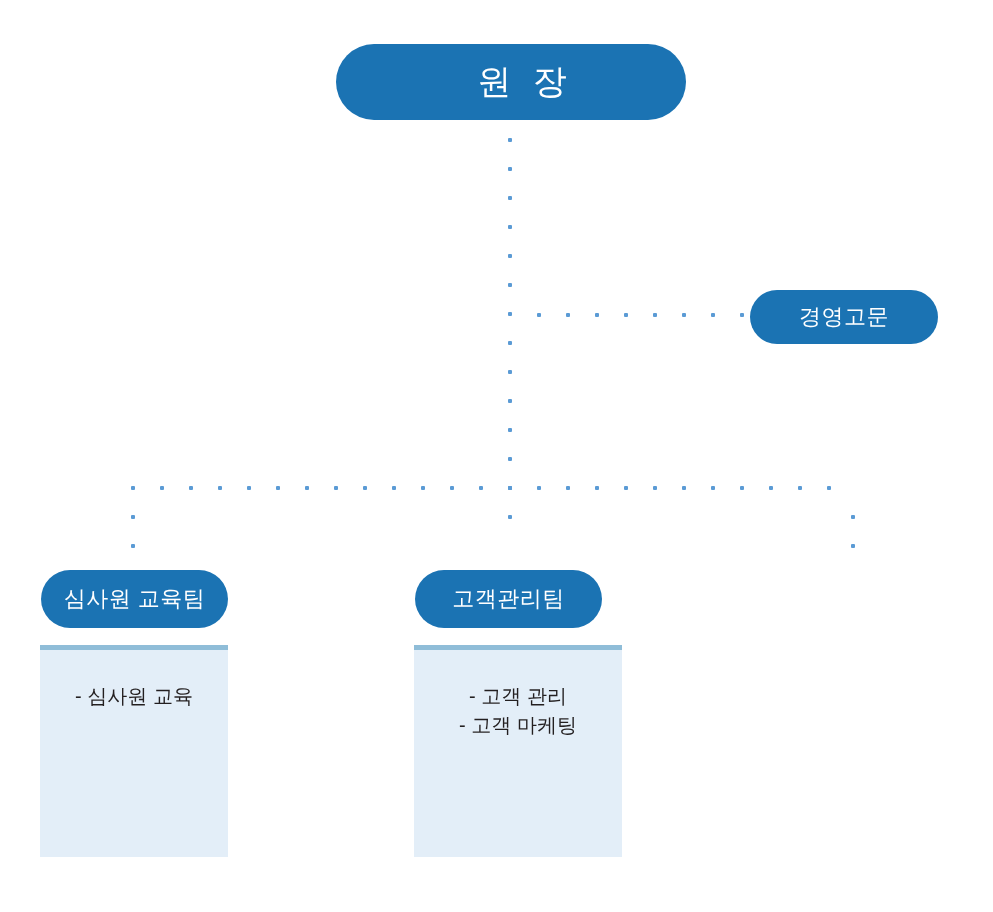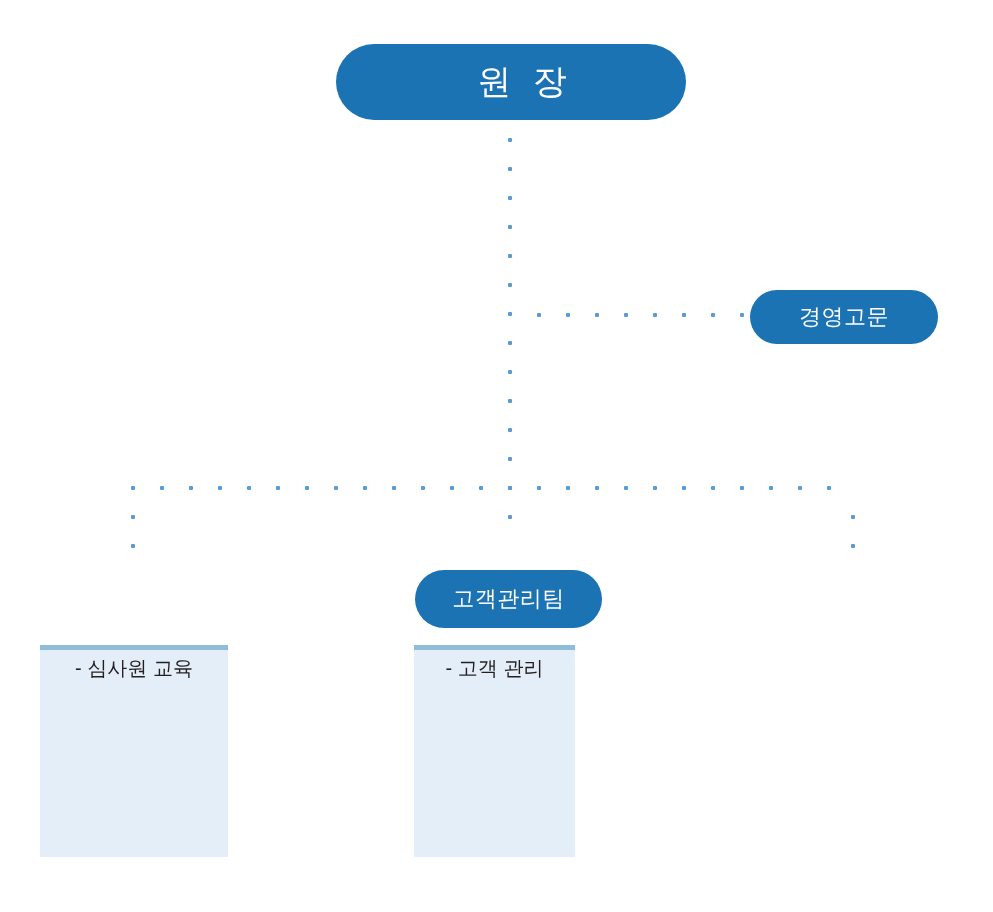--- a/index.html
+++ b/index.html
@@ -60,24 +60,24 @@
   .node-team-2 { left: 760px; width: 188px; }
 
   
   .panel {
     position: absolute;
     top: 645px;
     height: 212px;
     background: #E3EEF8;
     border-top: 5px solid #8FBDD8;
     box-sizing: border-box;
-    padding-top: 4px;
+    padding-top: 32px;
   }
   .panel-0 { left: 40px;  width: 188px; }
-  .panel-1 { left: 414px; width: 161px; }
+  .panel-1 { left: 414px; width: 208px; }
   .panel-2 { left: 758px; width: 190px; }
 
   .panel-list {
     margin: 0;
     padding: 0;
     list-style: none;
     text-align: center;
   }
   .panel-list li {
     font-size: 20px;
@@ -155,29 +155,33 @@
     </div>
 
   <div class="node node-top">
     <span class="label-inner">원 장</span>
   </div>
 
   <div class="node node-advisor">
     <span>경영고문</span>
   </div>
 
+  <div class="node node-team node-team-0">
+    <span>심사원 교육팀</span>
+  </div>
   <div class="panel panel-0">
     <ul class="panel-list">
       <li>- 심사원 교육</li>
     </ul>
   </div>
 
   <div class="node node-team node-team-1">
     <span>고객관리팀</span>
   </div>
   <div class="panel panel-1">
     <ul class="panel-list">
       <li>- 고객 관리</li>
+      <li>- 고객 마케팅</li>
     </ul>
   </div>
 
 
 </div>
 
 </body></html>

